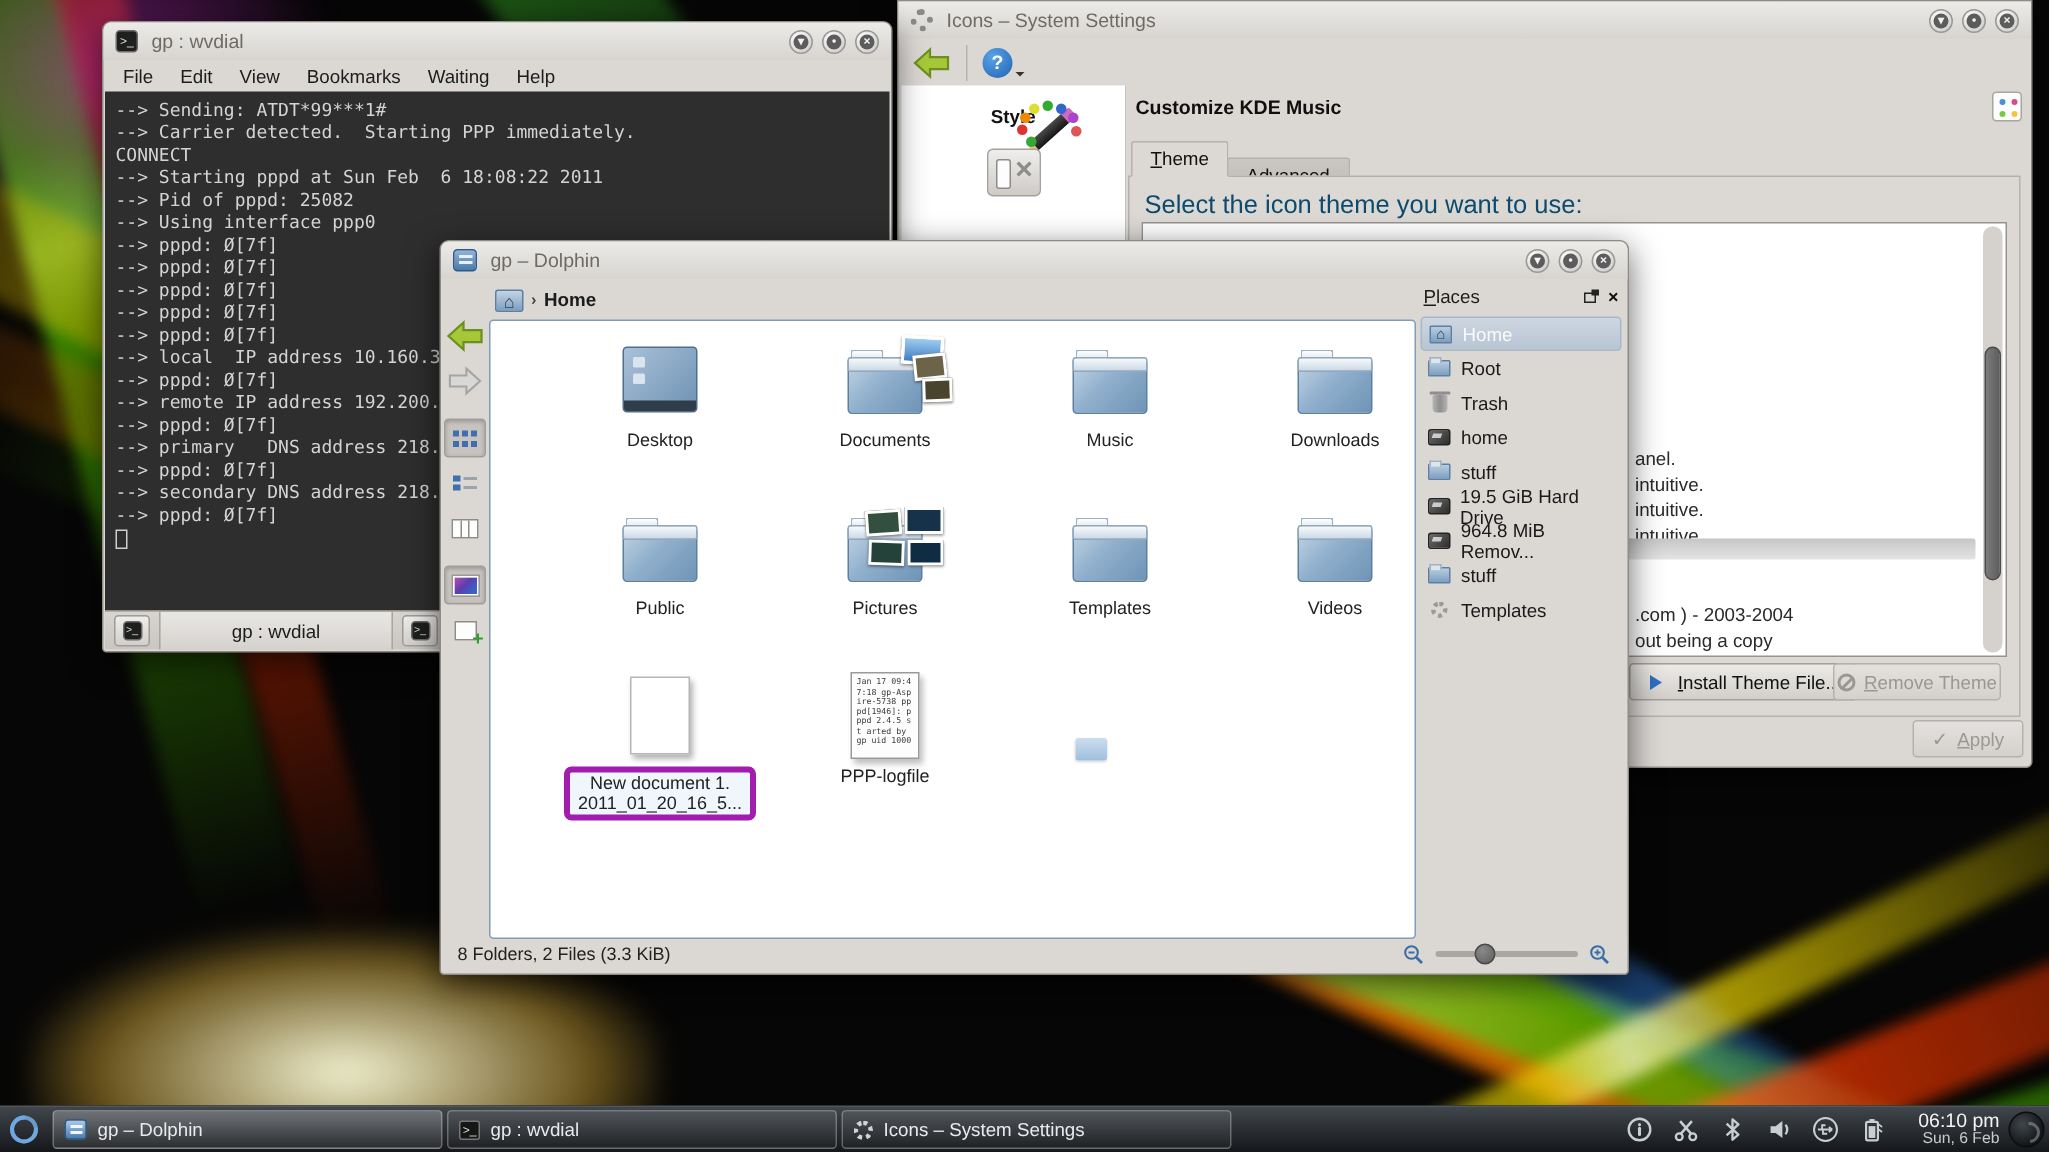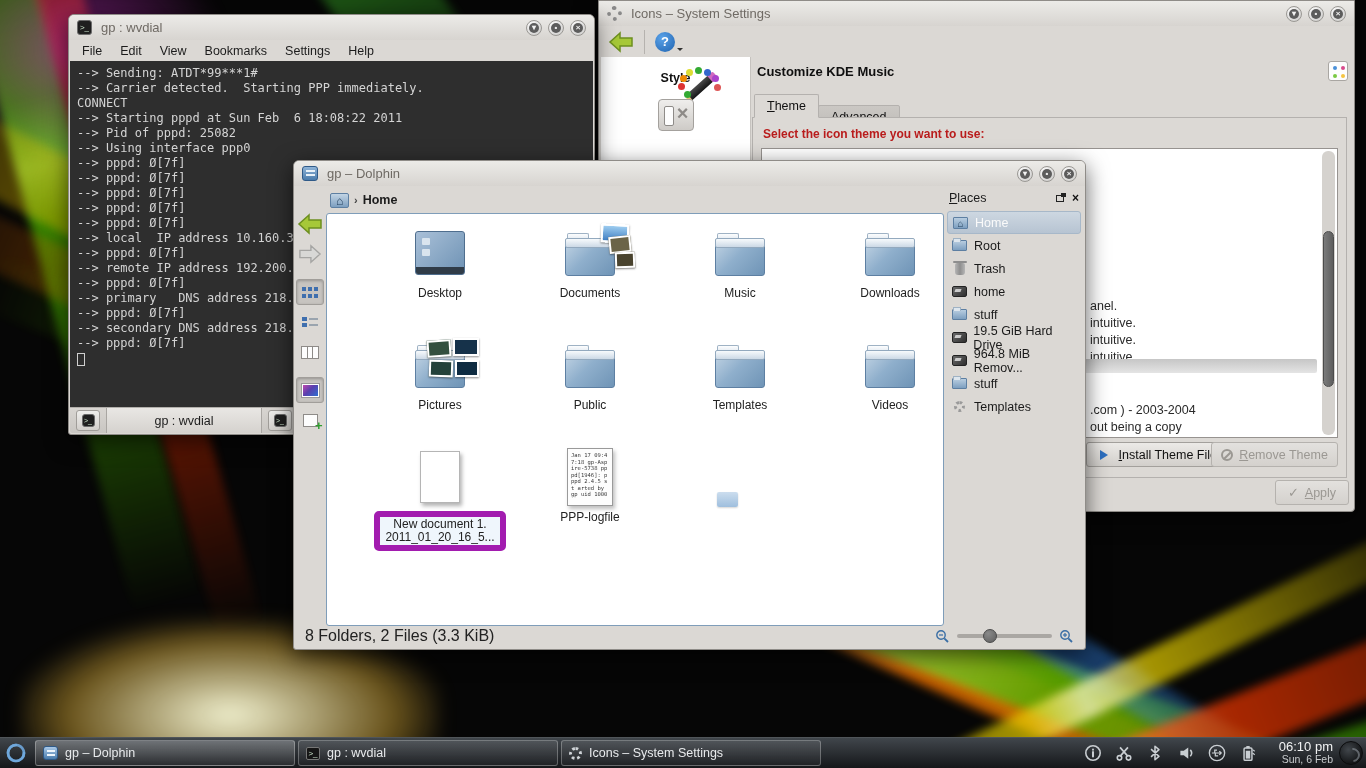--- a/index.html
+++ b/index.html
@@ -66,31 +66,31 @@
   .tool-icon::after { content:"\00d7"; position:absolute; right:4px; top:2px; font-size:20px; font-weight:bold; color:#8e8b88;}
   #ss-main { position:absolute; left:153px; top:56px; right:2px; bottom:2px; }
   #ss-heading { position:absolute; left:5px; top:7px; font-size:13px; font-weight:bold; color:#0f0f0f; }
   .ss-mini-grid { position:absolute; right:4px; top:4px; width:20px; height:20px; background:#fdfdfd; border:1px solid #a9a6a2; border-radius:3px; }
   .ss-mini-grid::before { content:""; position:absolute; left:4px; top:4px; width:4px; height:4px; border-radius:50%; background:#4a90d9; box-shadow:8px 0 0 #d94a8c, 0 8px 0 #7ac943, 8px 8px 0 #f5c542; }
   .ss-tabs { position:absolute; left:2px; top:37px; display:flex; }
   .ss-tab { height:24px; padding:0 12px; font-size:12.5px; color:#111; display:flex; align-items:center; border:1px solid #b4b1ae; }
   .ss-tab.active { background:#dcd9d5; border-bottom:1px solid #dcd9d5; position:relative; z-index:2; border-radius:2px 2px 0 0;}
   .ss-tab.inactive { background:linear-gradient(#cbc8c4,#bfbcb8); margin-left:-1px; border-radius:2px 2px 0 0; height:23px; margin-top:11px;}
   #ss-panel { position:absolute; left:0; right:5px; top:60px; height:361px; border:1px solid #b4b1ae; background:#dcd9d5; }
-  #ss-prompt { position:absolute; left:10px; top:9px; font-size:12px; color:#b91c1c;font-weight:bold; }
+  #ss-prompt { position:absolute; left:10px; top:9px; font-size:17px; color:#0c4a6e; }
   #ss-listbox { position:absolute; left:8px; right:8px; top:30px; height:290px; background:#fff; border:1px solid #979390; }
   .ss-scroll { position:absolute; right:2px; top:2px; bottom:2px; width:13px; background:#d5d2ce; border-radius:6px; }
   .ss-thumb { position:absolute; left:1px; width:11px; top:80px; height:156px; background:linear-gradient(90deg,#7b7b7b,#5e5e5e); border:1px solid #4c4c4c; border-radius:6px; }
   .ss-frag { position:absolute; font-size:12.5px; color:#2a2a2a; white-space:nowrap; }
   #ss-sel-band { position:absolute; left:3px; right:20px; top:210px; height:14px; background:linear-gradient(#c6c6c6,#e4e4e4); border-radius:2px; }
   .ss-btnrow { position:absolute; left:0; right:0; top:324px; display:flex; }
   .btn { height:25px; background:linear-gradient(#eceae7,#d2cfcb); border:1px solid #a3a09c; border-radius:3px; font-size:12.5px; color:#111; display:flex; align-items:center; justify-content:center; gap:6px; }
   .btn.disabled { color:#9b9893; background:linear-gradient(#e3e1de,#d4d1cd); border-color:#b5b2ae; }
   #btn-install { position:absolute; left:333px; width:152px; }
-  #btn-remove { position:absolute; left:458px; width:127px;justify-content:center; }
+  #btn-remove { position:absolute; left:469px; width:112px;justify-content:center; }
   #btn-apply { position:absolute; right:3px; bottom:4px; width:74px; }
   .blue-arrow { width:0; height:0; border:5px solid transparent; border-left:8px solid #2d6fc0; margin-left:3px;}
   .no-entry { width:12px; height:12px; border:2px solid #9b9893; border-radius:50%; position:relative; }
   .no-entry::after { content:""; position:absolute; left:-1px; top:4px; width:10px; height:2px; background:#9b9893; transform:rotate(-45deg); }
   .gray-check { color:#9b9893; font-size:13px; }
 
   
   #win-dolphin { left:293px; top:160px; width:793px; height:490px; z-index:30; }
   .dolphin-icon16 { width:16px; height:15px; background:linear-gradient(#8fb4d8,#4a7bab); border:1px solid #2f5a88; border-radius:3px; position:relative; }
   .dolphin-icon16::before { content:""; position:absolute; left:3px; top:3px; width:9px; height:2px; background:#e8f1f8; box-shadow:0 4px 0 #e8f1f8; }
@@ -110,21 +110,21 @@
   .iv-cols { width:18px; height:13px; background:#fdfdfd; border:1px solid #8e8b88; position:relative;}
   .iv-cols::before { content:""; position:absolute; left:5px; top:0; bottom:0; width:1px; background:#8e8b88; box-shadow:5px 0 0 #8e8b88; }
   .iv-preview { width:17px; height:13px; border:1px solid #fff; outline:1px solid #9a9a9a; background:linear-gradient(135deg,#c04ab0 0%,#5a3fae 45%,#2f6fd0 100%); }
   .iv-split { width:15px; height:13px; background:#fdfdfd; border:1px solid #8e8b88; position:relative; }
   .iv-split::after { content:"+"; position:absolute; right:-6px; bottom:-7px; color:#2f9e2f; font-weight:bold; font-size:13px; }
   #d-view { position:absolute; left:32px; top:52px; width:618px; height:413px; background:#fff; border:1px solid #7f9db9; border-radius:3px; overflow:hidden; }
   #file-grid { position:absolute; left:38px; top:8px; display:grid; grid-template-columns:repeat(4,150px); grid-auto-rows:112px; }
   .file-item { display:flex; flex-direction:column; align-items:center; }
   .f-iconbox { height:62px; display:flex; align-items:center; justify-content:center; position:relative; }
   .f-label { margin-top:3px; font-size:12px; color:#222; text-align:center; line-height:13px; }
-  .f-label.selected { border:6px solid #a21caf; border-radius:5px; background:rgba(210,228,245,.35); padding:1px 5px; }
+  .f-label.selected { border:4px solid #a21caf; border-radius:5px; background:rgba(210,228,245,.35); padding:1px 5px; }
   .ic-folder { position:relative; width:50px; height:37px; margin-top:9px; background:linear-gradient(135deg,#c2d4e4 0%,#8fafcc 45%,#6f94b6 100%); border:1px solid #5d7fa2; border-radius:2px 3px 3px 3px; box-shadow:inset 0 1px 0 rgba(255,255,255,.5); }
   .ic-folder::before { content:""; position:absolute; top:-7px; left:1px; width:20px; height:7px; background:linear-gradient(#fcfdfe,#dde6ee); border:1px solid #9fb2c4; border-bottom:none; border-radius:2px 2px 0 0; }
   .ic-folder::after { content:""; position:absolute; top:-2px; left:-1px; right:-1px; height:8px; background:linear-gradient(#f7fafc,#ccd9e6); border:1px solid #93a9be; border-radius:2px; }
   .ic-desktop { position:relative; width:50px; height:44px; background:linear-gradient(135deg,#a9c0d8,#6e92b4); border:1px solid #4f6e8e; border-radius:3px; }
   .ic-desktop::before { content:""; position:absolute; left:6px; top:6px; width:8px; height:7px; background:#d9e4ee; border-radius:1px; box-shadow:0 11px 0 #d9e4ee; }
   .ic-desktop::after { content:""; position:absolute; left:0; right:0; bottom:0; height:7px; background:#303c48; border-radius:0 0 2px 2px; }
   .thumb { position:absolute; border:2px solid #fff; box-shadow:0 1px 2px rgba(0,0,0,.45); z-index:2; }
   .doc-t1 { left:36px; top:2px; width:28px; height:19px; background:linear-gradient(#9ecdf0,#3f7ec2); transform:rotate(3deg); }
   .doc-t2 { left:44px; top:14px; width:22px; height:17px; background:#6b6448; transform:rotate(-6deg); }
   .doc-t3 { left:50px; top:30px; width:20px; height:16px; background:#4a442f; transform:rotate(-2deg); }
@@ -147,21 +147,21 @@
   .p-ic { width:17px; display:flex; justify-content:center; }
   .pi-folder { width:15px; height:11px; background:linear-gradient(#b8cde0,#7d9fc0); border:1px solid #5d7fa2; border-radius:1px; position:relative;}
   .pi-folder::before { content:""; position:absolute; top:-3px; left:0; width:6px; height:3px; background:#dde6ee; border:1px solid #9fb2c4; border-bottom:none;}
   .pi-home { width:15px; height:12px; background:linear-gradient(#b8cde0,#7d9fc0); border:1px solid #5d7fa2; border-radius:1px; color:#1e3a55; font-size:10px; line-height:11px; text-align:center;}
   .pi-trash { width:10px; height:12px; background:linear-gradient(90deg,#b5b5b5,#8e8e8e,#b5b5b5); border-radius:2px 2px 3px 3px; position:relative;}
   .pi-trash::before { content:""; position:absolute; left:-2px; top:-2px; width:14px; height:2px; background:#8e8e8e; border-radius:1px;}
   .pi-drive { width:15px; height:11px; background:linear-gradient(135deg,#6a6a6a,#2e2e2e); border:1px solid #222; border-radius:2px; position:relative;}
   .pi-drive::after { content:""; position:absolute; left:2px; top:2px; width:6px; height:3px; background:rgba(255,255,255,.7); transform:skewX(-20deg);}
   .pi-gear { width:11px; height:11px; border:3px dotted #9a9a9a; border-radius:50%; }
   #d-status { position:absolute; left:1px; right:1px; bottom:1px; height:24px; display:flex; align-items:center; padding:0 10px; border-radius:0 0 2px 2px; }
-  #d-status-text { font-size:16px; color:#222; }
+  #d-status-text { font-size:12px; color:#222; }
   #zoomctl { margin-left:auto; display:flex; align-items:center; gap:7px; }
   .zoom-track { width:95px; height:4px; background:#aaa7a3; border-radius:2px; position:relative; }
   .zoom-handle { position:absolute; left:26px; top:-5px; width:14px; height:14px; border-radius:50%; background:radial-gradient(circle at 35% 30%,#8a8a8a,#5e5e5e); border:1px solid #4a4a4a; }
 
   
   #taskbar { position:absolute; left:0; right:0; bottom:0; height:31px; z-index:100;
     background:linear-gradient(rgba(70,76,82,.92), rgba(22,24,27,.95)); border-top:1px solid rgba(120,126,132,.6);
     display:flex; align-items:center; }
   #launcher { width:32px; height:31px; display:flex; align-items:center; justify-content:center; }
   .task { width:260px; height:26px; margin-left:3px; border:1px solid rgba(255,255,255,.28); border-radius:3px;
@@ -295,21 +295,21 @@
         <span class="wbtn">
             <i>×</i>
           </span>
       </span>
     </div>
     <div id="konsole-menubar">
         <span>File</span>
         <span>Edit</span>
         <span>View</span>
         <span>Bookmarks</span>
-        <span>Settings</span>
+        <span>Waiting</span>
         <span>Help</span>
       </div>
     <div id="term-screen">
       <div id="term-lines">
           <div class="term-line">--&gt; Sending: ATDT*99***1#</div>
           <div class="term-line">--&gt; Carrier detected.  Starting PPP immediately.</div>
           <div class="term-line">CONNECT</div>
           <div class="term-line">--&gt; Starting pppd at Sun Feb  6 18:08:22 2011</div>
           <div class="term-line">--&gt; Pid of pppd: 25082</div>
           <div class="term-line">--&gt; Using interface ppp0</div>
@@ -423,37 +423,37 @@
             <div class="f-iconbox">
               <span class="ic-folder"></span>
             </div>
             <div class="f-label">
               <div>Downloads</div>
             </div>
           </div>
           <div class="file-item">
             <div class="f-iconbox">
               <span class="ic-folder"></span>
+            </div>
+            <div class="f-label">
+              <div>Public</div>
+            </div>
+          </div>
+          <div class="file-item">
+            <div class="f-iconbox">
+              <span class="ic-folder"></span>
               <span class="pic-wrap">
                 <span class="thumb pic-t1"></span>
                 <span class="thumb pic-t2"></span>
                 <span class="thumb pic-t3"></span>
                 <span class="thumb pic-t4"></span>
               </span>
             </div>
             <div class="f-label">
               <div>Pictures</div>
-            </div>
-          </div>
-          <div class="file-item">
-            <div class="f-iconbox">
-              <span class="ic-folder"></span>
-            </div>
-            <div class="f-label">
-              <div>Public</div>
             </div>
           </div>
           <div class="file-item">
             <div class="f-iconbox">
               <span class="ic-folder"></span>
             </div>
             <div class="f-label">
               <div>Templates</div>
             </div>
           </div>

